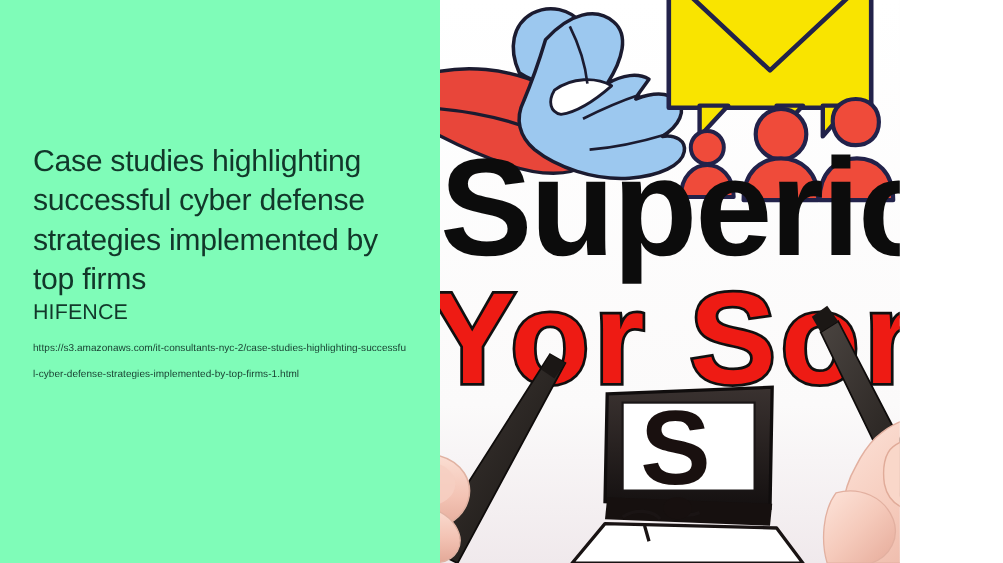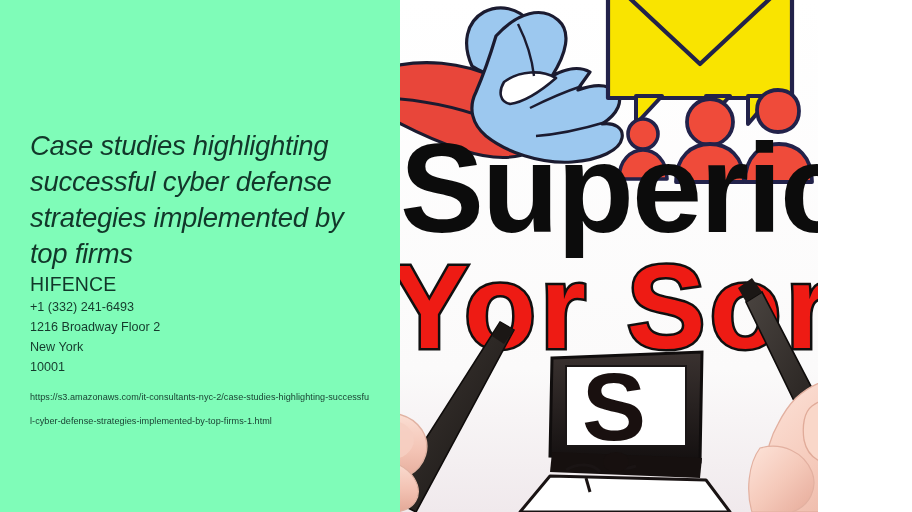--- a/index.html
+++ b/index.html
@@ -40,21 +40,20 @@
   #page-title {
     margin: 0;
     padding: 0;
     font-size: 27.5px;
     line-height: 36px;
     font-weight: 400;
     color: #12372a;
     letter-spacing: -0.3px;
     word-spacing: 0px;
     max-width: 345px;
-    font-style: italic;
   }
   #brand-name {
     font-size: 19.5px;
     line-height: 24px;
     font-weight: 400;
     color: #12372a;
     letter-spacing: 0.1px;
   }
   .contact-line {
     font-size: 12.6px;
@@ -99,26 +98,20 @@
 
 <div id="page">
 
   <div id="left-panel">
     <div id="text-block">
 
       <h1 id="page-title">Case studies highlighting successful cyber defense strategies implemented by top firms</h1>
 
       <div id="brand-name">HIFENCE</div>
 
-      <div id="contact-block">
-        <div class="contact-line">+1 (332) 241-6493</div>
-        <div class="contact-line">1216 Broadway Floor 2</div>
-        <div class="contact-line">New York</div>
-        <div class="contact-line">10001</div>
-      </div>
 
       <div id="source-url">https://s3.amazonaws.com/it-consultants-nyc-2/case-studies-highlighting-successful-cyber-defense-strategies-implemented-by-top-firms-1.html</div>
 
     </div>
   </div>
 
   <div id="right-panel">
     <svg id="illustration" viewBox="0 0 512 512" xmlns="http://www.w3.org/2000/svg">
       <defs>
         <linearGradient id="markerBody" x1="0" y1="0" x2="1" y2="1">

